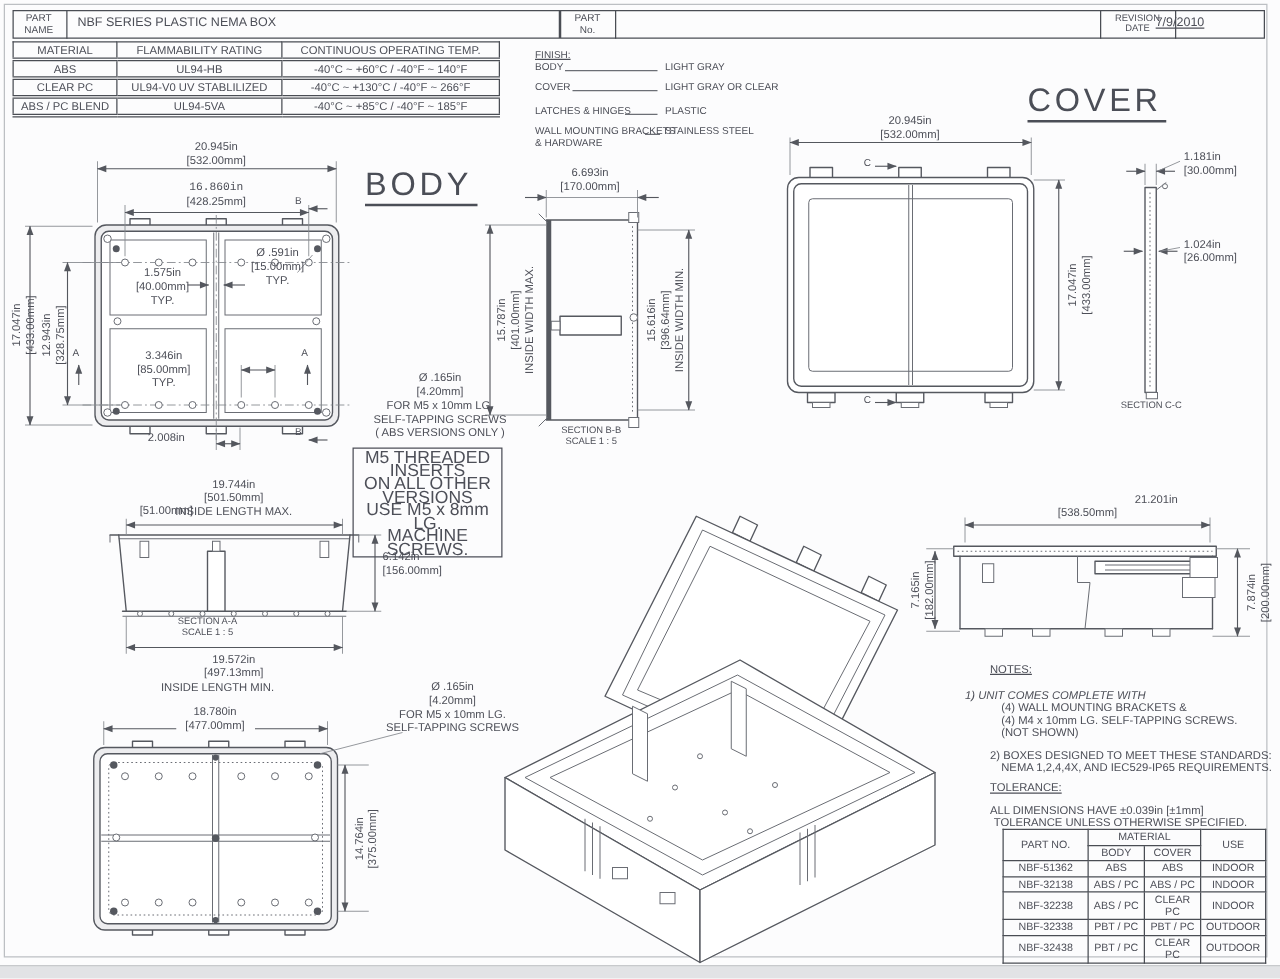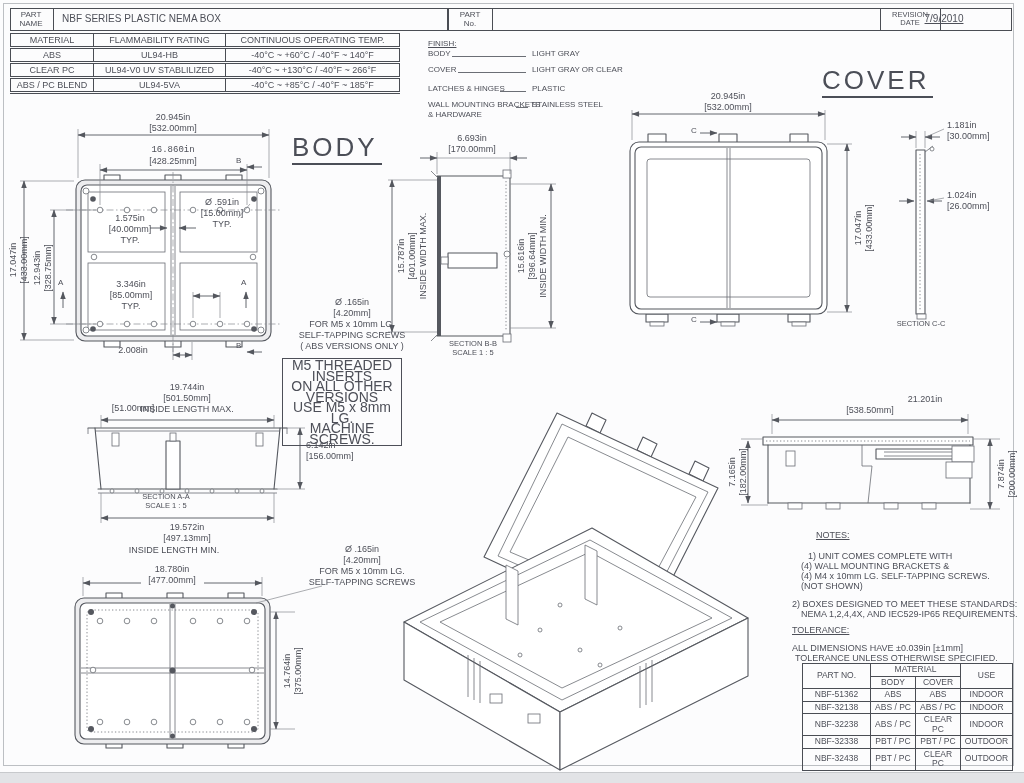--- a/index.html
+++ b/index.html
@@ -490,22 +490,22 @@
   <span class="t c" style="left:870px;top:405px;">[538.50mm]</span>
   <div class="rot" style="left:727px;top:517px;width:90px;">
     <div>7.165in</div>
       <div>[182.00mm]</div>
   </div>
   <div class="rot" style="left:996px;top:519px;width:90px;">
     <div>7.874in</div>
       <div>[200.00mm]</div>
   </div>
 
-  <span class="t u" style="left:792px;top:530px;margin-left:24px;">NOTES:</span>
-  <span class="t" style="left:808px;top:551px;">1) UNIT COMES COMPLETE WITH</span>
+  <span class="t u" style="left:792px;top:530px;">NOTES:</span>
+  <span class="t" style="left:772px;top:551px;font-style:italic;">1) UNIT COMES COMPLETE WITH</span>
   <span class="t" style="left:801px;top:561px;">(4) WALL MOUNTING BRACKETS &amp;</span>
   <span class="t" style="left:801px;top:571px;text-align:right;">(4) M4 x 10mm LG. SELF-TAPPING SCREWS.</span>
   <span class="t" style="left:801px;top:581px;">(NOT SHOWN)</span>
   <span class="t" style="left:792px;top:599px;">2) BOXES DESIGNED TO MEET THESE STANDARDS:</span>
   <span class="t" style="left:801px;top:609px;">NEMA 1,2,4,4X, AND IEC529-IP65 REQUIREMENTS.</span>
   <span class="t u" style="left:792px;top:625px;">TOLERANCE:</span>
   <span class="t" style="left:792px;top:643px;">ALL DIMENSIONS HAVE ±0.039in [±1mm]</span>
   <span class="t" style="left:795px;top:653px;">TOLERANCE UNLESS OTHERWISE SPECIFIED.</span>
 
   <table class="pt">

